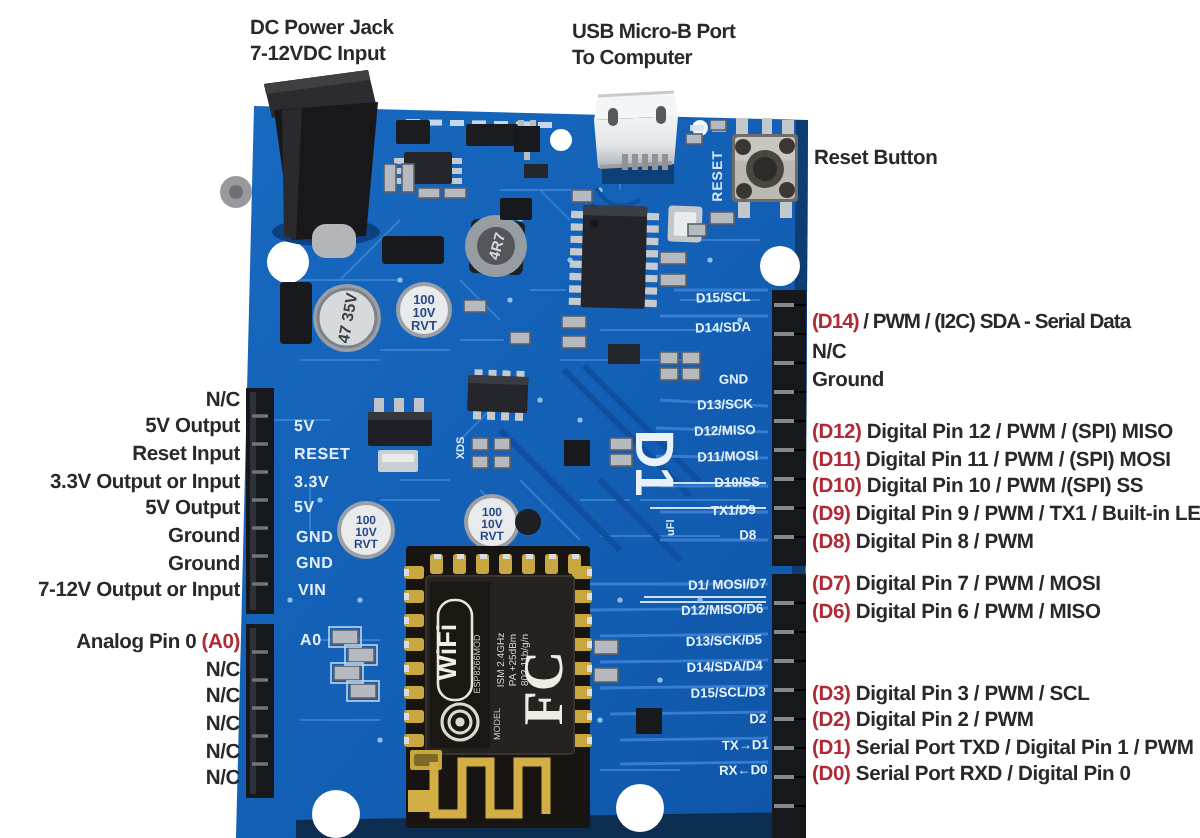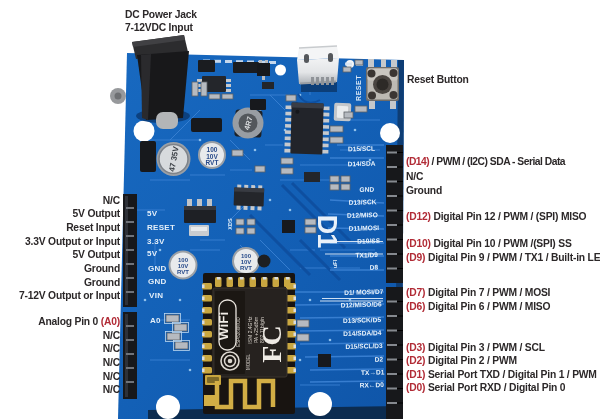--- a/index.html
+++ b/index.html
@@ -422,27 +422,30 @@
 <text x="380" y="335.5">D14/SDA/D4</text>
 <text x="381" y="348.5">D15/SCL/D3</text>
 <text x="381" y="362">D2</text>
 <text x="382" y="375">TX→D1</text>
 <text x="381" y="387.5">RX←D0</text>
 </g>
 <text x="337" y="268" font-size="5.5" fill="#dcebf8" font-weight="bold" transform="rotate(-90 337 268)" font-family="Liberation Sans,sans-serif">uFl</text>
 </svg>
 
 <div class="lbl" style="left:125px;top:8px;line-height:13px">DC Power Jack<br>7-12VDC Input</div>
+<div class="lbl" style="left:286px;top:10px;line-height:13px;letter-spacing:-0.3px">USB Micro-B Port<br>To Computer</div>
 <div class="lbl" style="left:407px;top:74px">Reset Button</div>
 <div class="lbl" style="left:406px;top:156.0px;letter-spacing:-0.5px"><span class="red">(D14)</span>  / PWM / (I2C) SDA - Serial Data</div>
 <div class="lbl" style="left:406px;top:171.0px">N/C</div>
 <div class="lbl" style="left:406px;top:184.8px">Ground</div>
 <div class="lbl" style="left:406px;top:211.1px"><span class="red">(D12)</span> Digital Pin 12 /  PWM / (SPI) MISO</div>
+<div class="lbl" style="left:406px;top:224.8px"><span class="red">(D11)</span> Digital Pin 11 / PWM / (SPI) MOSI</div>
 <div class="lbl" style="left:406px;top:238.4px"><span class="red">(D10)</span> Digital Pin 10 / PWM /(SPI) SS</div>
 <div class="lbl" style="left:406px;top:252.0px"><span class="red">(D9)</span> Digital Pin 9 / PWM / TX1 / Built-in LED</div>
+<div class="lbl" style="left:406px;top:265.7px"><span class="red">(D8)</span> Digital Pin 8 / PWM</div>
 <div class="lbl" style="left:406px;top:286.9px"><span class="red">(D7)</span> Digital Pin 7 / PWM / MOSI</div>
 <div class="lbl" style="left:406px;top:300.5px"><span class="red">(D6)</span> Digital Pin 6 / PWM / MISO</div>
 <div class="lbl" style="left:406px;top:341.5px"><span class="red">(D3)</span> Digital Pin 3 / PWM / SCL</div>
 <div class="lbl" style="left:406px;top:355.1px"><span class="red">(D2)</span> Digital Pin 2 / PWM</div>
 <div class="lbl" style="left:406px;top:368.8px"><span class="red">(D1)</span> Serial Port TXD / Digital Pin 1 / PWM</div>
 <div class="lbl" style="left:406px;top:382.4px"><span class="red">(D0)</span> Serial Port RXD / Digital Pin 0</div>
 <div class="lbl rgt" style="right:480px;top:194.5px">N/C</div>
 <div class="lbl rgt" style="right:480px;top:208.2px">5V Output</div>
 <div class="lbl rgt" style="right:480px;top:221.9px">Reset Input</div>
 <div class="lbl rgt" style="right:480px;top:235.6px">3.3V Output or Input</div>

